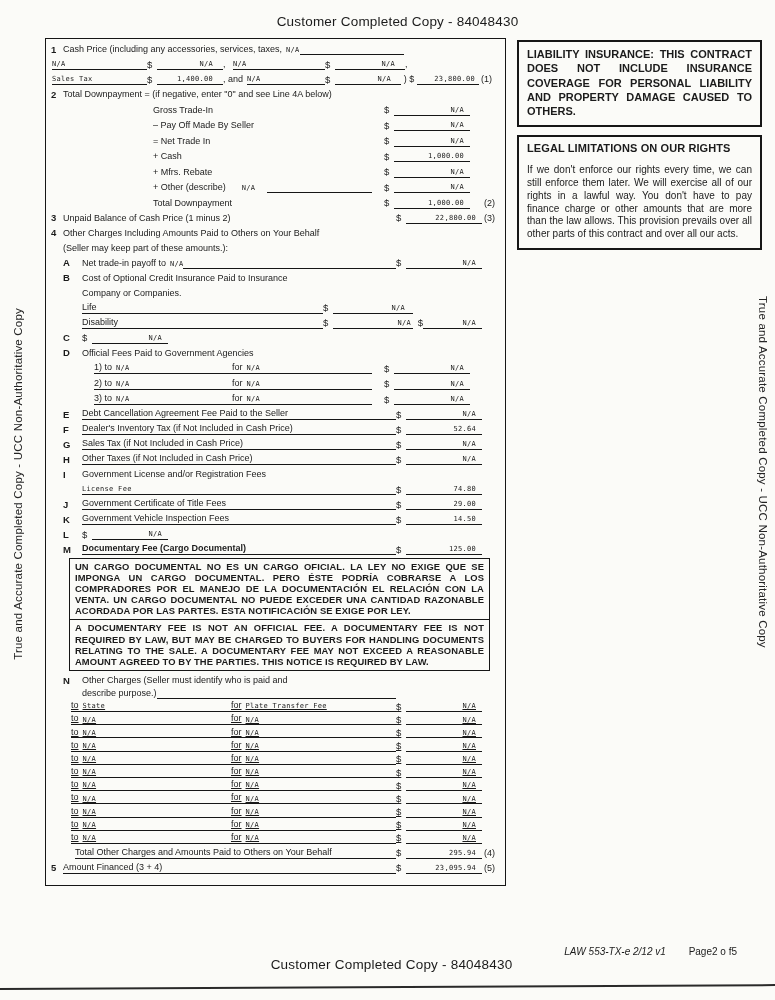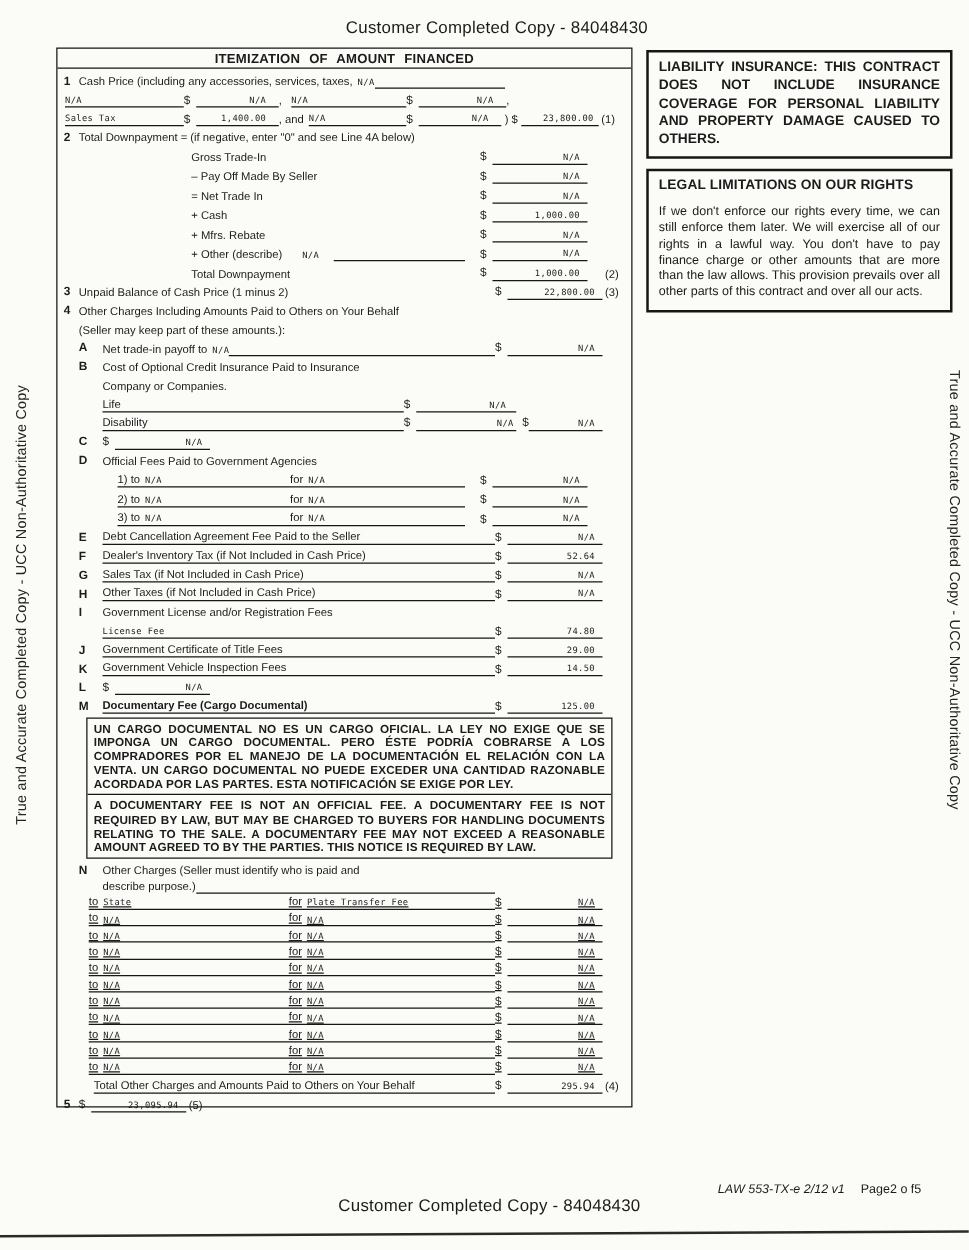--- a/index.html
+++ b/index.html
@@ -66,31 +66,30 @@
   
   .sidev { position:absolute; font-size:11.5px; letter-spacing:.2px; white-space:nowrap; color:#242424; }
   .sideleft { left:12px; top:308px; writing-mode:vertical-rl; transform:rotate(180deg); }
   .sideright { right:6px; top:296px; writing-mode:vertical-rl; }
 
   
   .bottomcopy { position:absolute; top:957px; left:0; width:100%; text-align:center;
     font-size:13.5px; letter-spacing:.2px; padding-left:8px; }
   .formcode { position:absolute; top:946px; right:38px; font-size:10px; }
   .formcode .it { font-style:italic; }
-  .formcode .pg { margin-left:10px; }
+  .formcode .pg { margin-left:20px; }
   .botline { position:absolute; top:986px; left:-5px; width:790px;
     border-top:2.2px solid #2a2a2a; transform:rotate(-0.28deg); }
 </style>
 </head>
 <body>
 
 <div class="topcopy">Customer Completed Copy - 84048430</div>
 
 <div class="mainbox">
-  <div class="mbtitle">ITEMIZATION OF AMOUNT FINANCED</div>
   <div class="mbcontent">
 
     <div class="fr">
       <span class="num">1</span>
       <span class="seg">Cash Price (including any accessories, services, taxes,</span>
       <span class="fv mlf">N/A</span>
       <span class="lblu" style="margin-right:96px;"></span>
     </div>
     <div class="fr" style="margin-left:3px;">
       <span class="seg u w95 fv">N/A</span>
@@ -644,20 +643,21 @@
       <span class="lblu">Total Other Charges and Amounts Paid to Others on Your Behalf</span>
       <span class="money">
           <span class="ds">$</span>
           <span class="amt fv">295.94</span>
         </span>
       <span class="refslot">(4)</span>
     </div>
 
     <div class="fr">
       <span class="num">5</span>
+      <span class="lblu">Amount Financed (3 + 4)</span>
       <span class="money">
           <span class="ds">$</span>
           <span class="amt fv">23,095.94</span>
         </span>
       <span class="refslot">(5)</span>
     </div>
 
   </div>
 </div>
 

